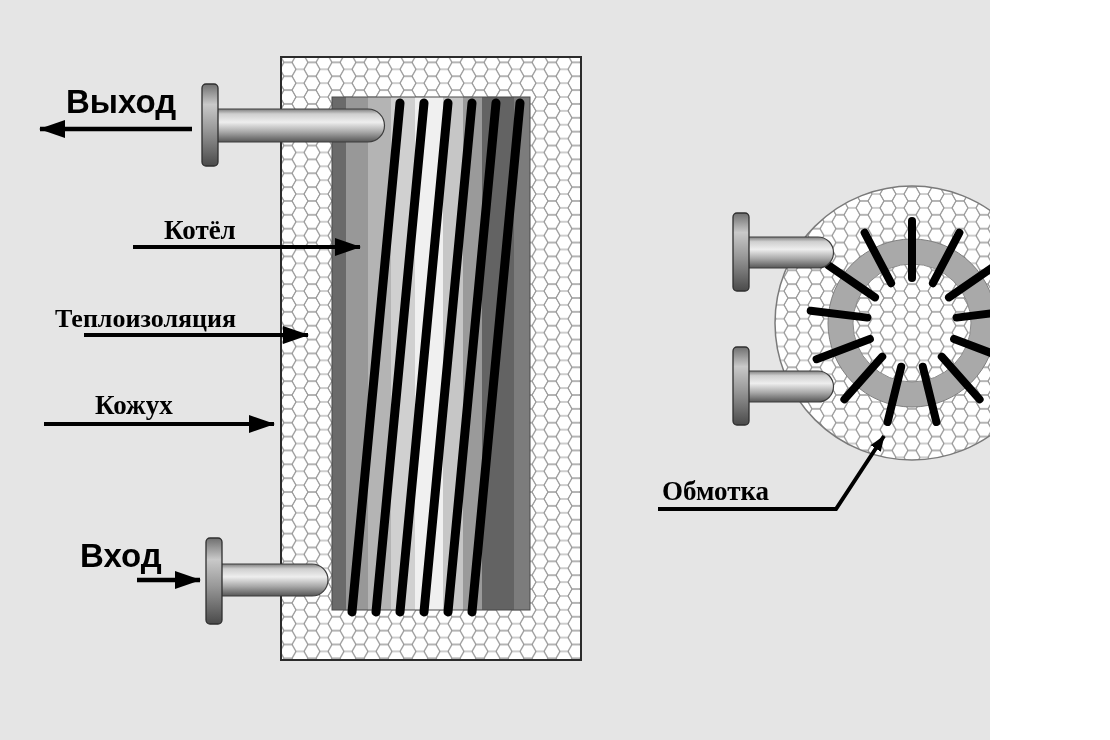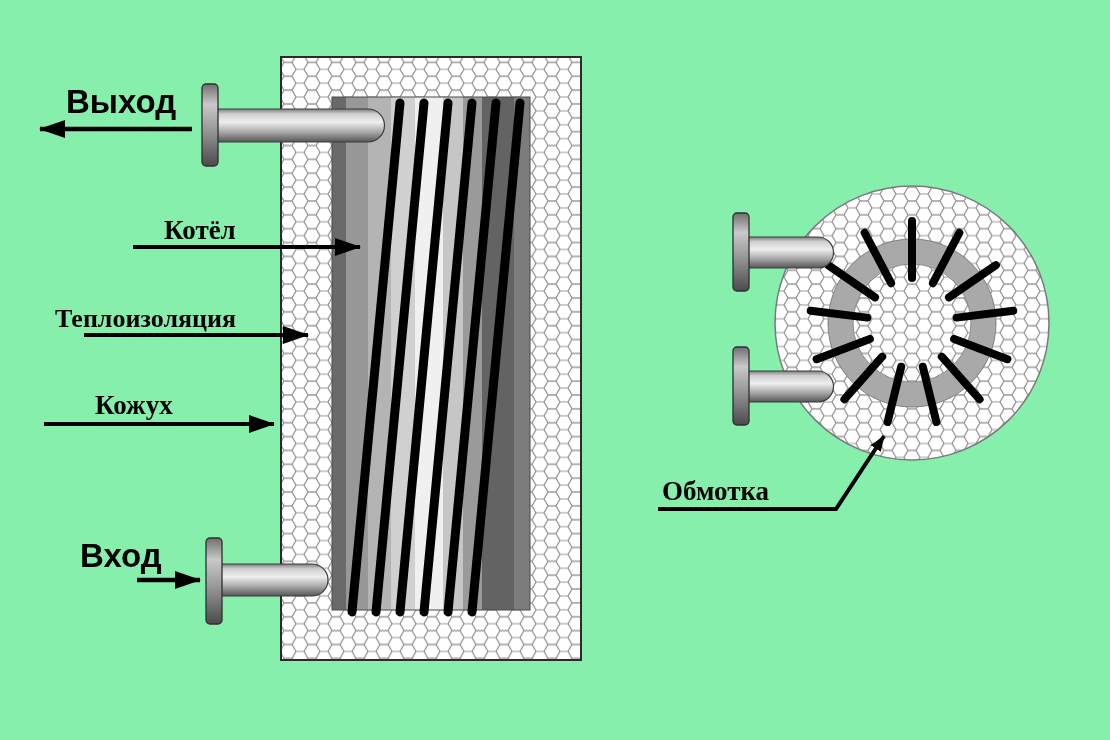--- a/index.html
+++ b/index.html
@@ -2,23 +2,23 @@
 <html><head>
 <meta charset="utf-8">
 <style>
   html, body {
     margin: 0;
     padding: 0;
     background: #ffffff;
   }
   .canvas {
     position: relative;
-    width: 1110px;
+    width: 990px;
     height: 740px;
-    background: #86efac;
+    background: #e5e5e5;
     overflow: hidden;
   }
   .lbl-sans {
     font-family: "Liberation Sans", sans-serif;
     font-weight: bold;
     fill: #000000;
   }
   .lbl-serif {
     font-family: "Liberation Serif", serif;
     font-weight: bold;

